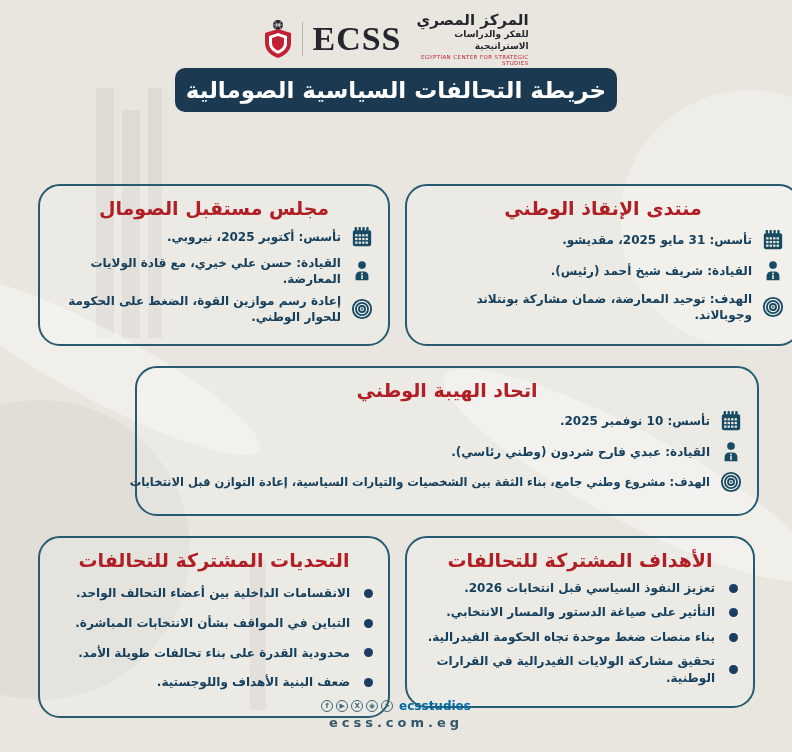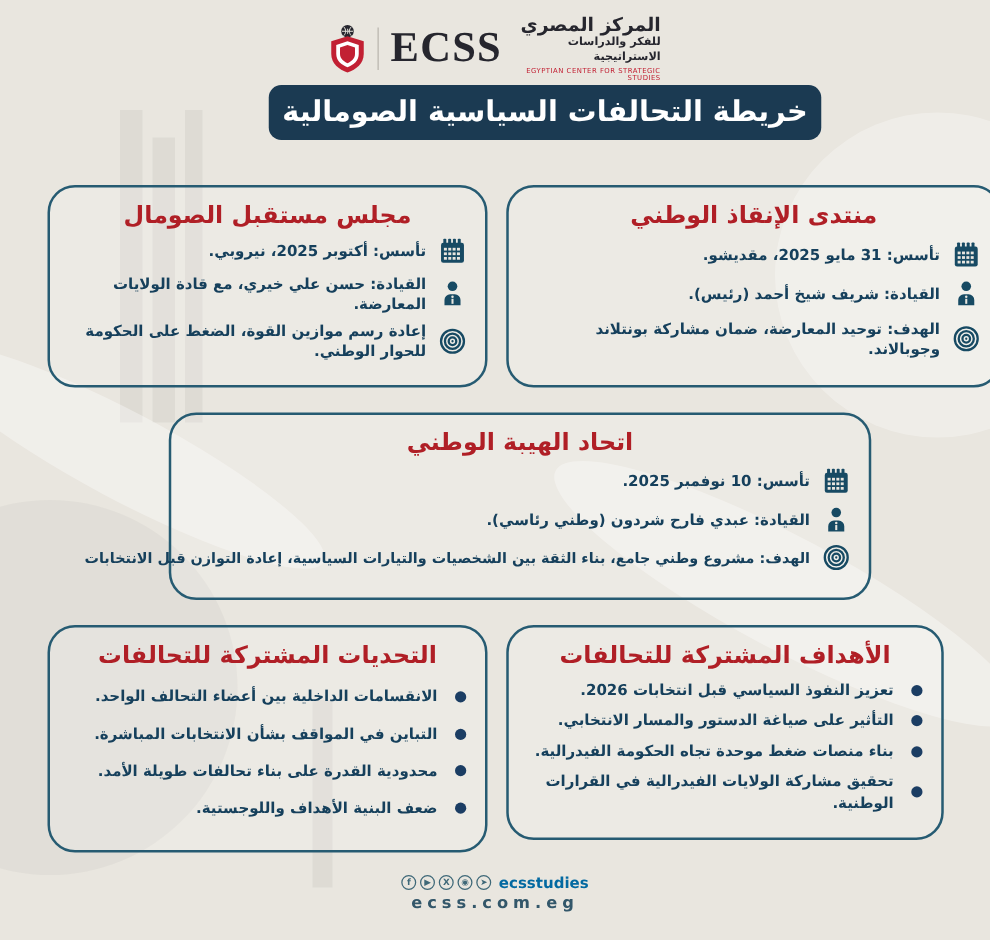--- a/index.html
+++ b/index.html
@@ -22,41 +22,41 @@
   .brand-ar { direction:rtl; text-align:right; color:#26262e; width:118px; }
   .brand-ar-l1 { font-size:15px; font-weight:bold; line-height:1.15; }
   .brand-ar-l2 { font-size:9px; font-weight:bold; line-height:1.3; }
   .brand-en { font-size:5.5px; color:#c22033; letter-spacing:0.4px; direction:ltr; text-align:right; margin-top:1px; }
 
   
   .banner {
     position:absolute; top:68px; left:50%; transform:translateX(-50%);
     width:442px; height:44px; background:#1b3a52; border-radius:10px;
     color:#ffffff; font-size:23px; font-weight:bold;
-    display:flex; align-items:center; justify-content:center; direction:rtl;margin-left:40px;
+    display:flex; align-items:center; justify-content:center; direction:rtl;
   }
 
   
   .card {
     position:absolute; border:2px solid #265b72; border-radius:22px;
     background:rgba(255,255,255,0.16); direction:rtl;
-    padding:11px 15px 12px; display:flex; flex-direction:column;
+    padding:11px 15px 12px; display:flex; flex-direction:column;margin-top:36px;
   }
   .card-title { color:#b01f26; font-size:19px; font-weight:bold; text-align:center; line-height:1.2; }
   .rows { display:flex; flex-direction:column; justify-content:space-evenly; flex:1; }
   .row { display:flex; align-items:center; gap:10px; }
   .row-icon { flex:0 0 22px; width:22px; height:22px; display:flex; align-items:center; justify-content:center; }
   .row-icon svg { width:22px; height:22px; }
   .row-text { color:#16405c; font-size:12px; font-weight:bold; text-align:right; line-height:1.35; }
   .row-text.small { font-size:11.5px; white-space:nowrap; }
   .bullet { flex:0 0 9px; width:9px; height:9px; border-radius:50%; background:#1b3d63; margin-left:4px; }
 
   .card-future   { left:38px;  top:148px; width:352px; height:162px; }
   .card-forum    { left:405px; top:148px; width:396px; height:162px; }
-  .card-union    { left:135px; top:330px; width:562px; height:150px; }
+  .card-union    { left:135px; top:330px; width:624px; height:150px; }
   .card-chal     { left:38px;  top:500px; width:352px; height:182px; }
   .card-goals    { left:405px; top:500px; width:350px; height:172px; }
 
   
   .footer { position:absolute; left:0; right:0; bottom:22px; display:flex; flex-direction:column; align-items:center; gap:2px; direction:ltr; }
   .social-row { display:flex; align-items:center; gap:6px; }
   .soc-icons { display:flex; gap:3px; }
   .soc {
     width:12px; height:12px; border:1px solid #3e6878; border-radius:50%;
     color:#3e6878; font-size:7px; font-weight:bold; line-height:1;

